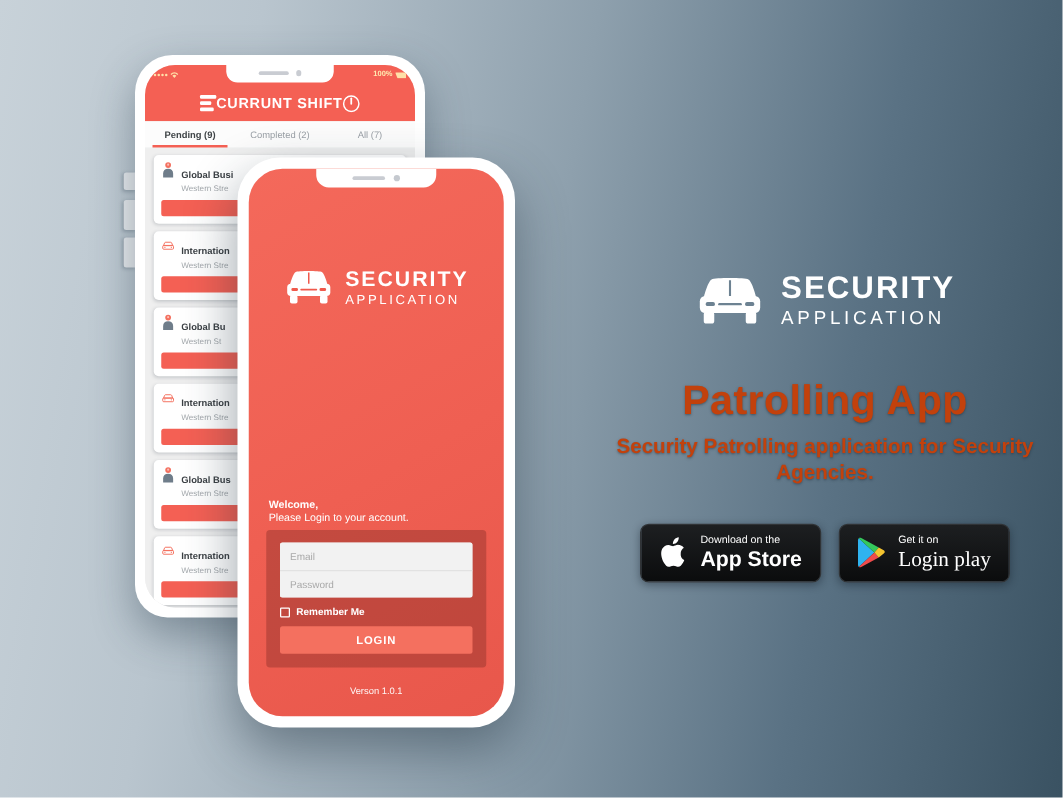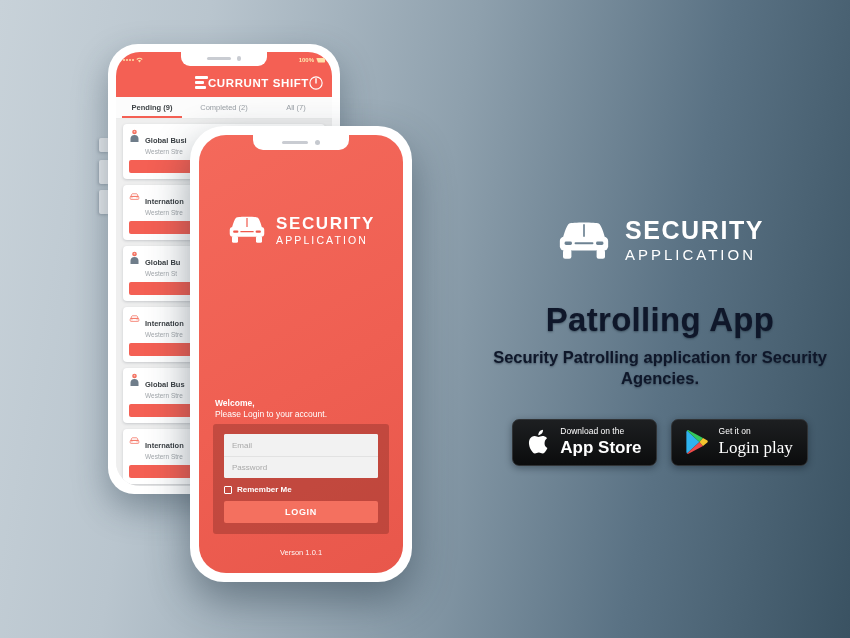--- a/index.html
+++ b/index.html
@@ -38,21 +38,21 @@
   .pb-cam { width:4.5px; height:4.5px; background:#c9ccd2; border-radius:50%; }
   .sb-left { display:flex; align-items:center; gap:2px; }
   .sb-dots { display:flex; gap:1px; }
   .sb-dots i { width:2px; height:2px; background:#ffe0a8; border-radius:50%; display:block; }
   .sb-right { display:flex; align-items:center; gap:2px; }
   .sb-batt { width:9px; height:5px; background:#ffe0a8; border-radius:1px;
              clip-path:polygon(0 0,100% 0,100% 100%,22% 100%); }
 
   .pb-header {
     height:29px; background:#f46054; display:flex; align-items:center;
-    justify-content:flex-end; padding:0 9px;
+    justify-content:center; padding:0 9px;
   }
   .burger { display:flex; flex-direction:column; gap:2.5px; width:13px; }
   .burger i { height:2.4px; background:#fff; border-radius:1px; display:block; }
   .burger i:nth-child(1){ width:13px; }
   .burger i:nth-child(2){ width:9px; }
   .burger i:nth-child(3){ width:11px; }
   .pb-title { font-size:11.5px; font-weight:bold; color:#fff; letter-spacing:.6px; }
   .power { width:14px; height:14px; position:relative; }
   .power svg { width:14px; height:14px; display:block; }
 
@@ -154,21 +154,21 @@
 
   
   .right { position:absolute; left:470px; top:0; width:380px; height:638px;
            display:flex; flex-direction:column; align-items:center; }
   .brand { display:flex; align-items:center; gap:13px; margin-top:218px; }
   .brand .car svg { width:56px; height:42px; display:block; }
   .brand-txt .b1 { font-size:25px; font-weight:bold; color:#fff; letter-spacing:1.6px; line-height:1.0; }
   .brand-txt .b2 { font-size:15px; color:#fff; letter-spacing:3.0px; margin-top:3px; }
 
   .headline {
-    margin-top:38px; text-align:center; color:#0f172a;
+    margin-top:38px; text-align:center; color:#c2410c;
     text-shadow:0 1px 2px rgba(25,40,52,.5);
   }
   .headline .h1 { font-size:33px; font-weight:bold; letter-spacing:.3px; }
   .headline .h2 { font-size:16.5px; font-weight:bold; margin-top:8px; line-height:1.28; }
 
   .badges { display:flex; gap:14px; margin-top:30px; }
   .badge {
     background:linear-gradient(180deg,#1d1f21 0%, #0b0c0d 100%);
     border-radius:7px; padding:7px 14px 8px 12px;
     display:flex; align-items:center; gap:9px;

